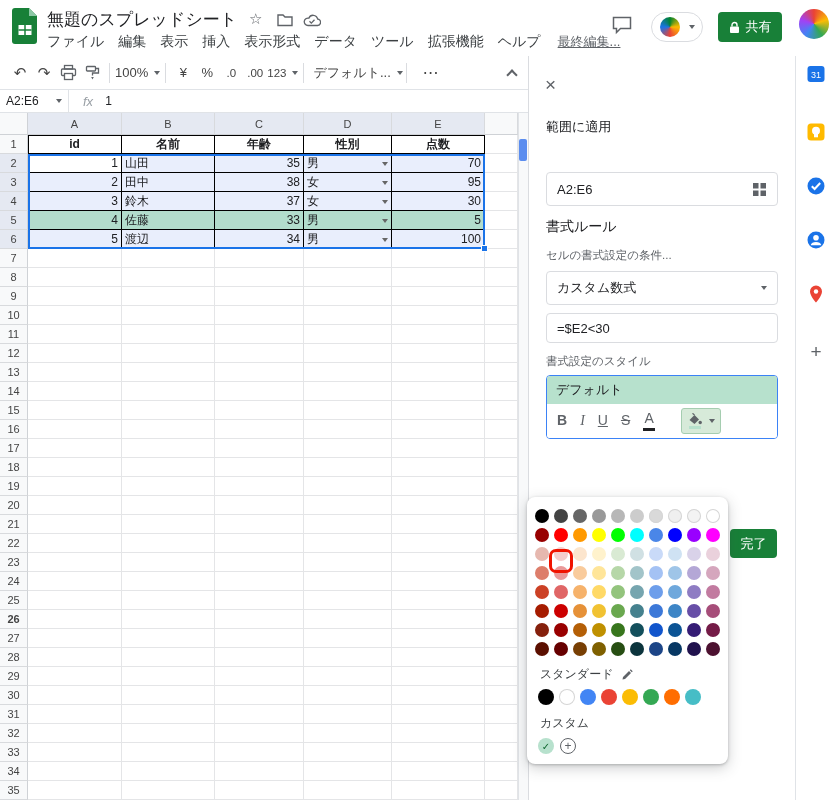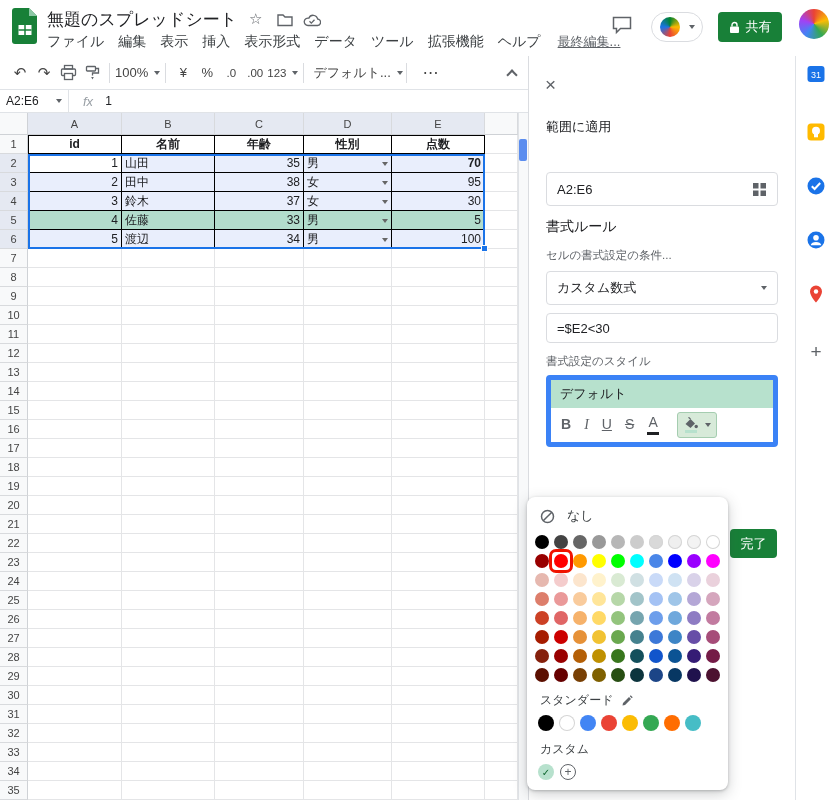--- a/index.html
+++ b/index.html
@@ -65,21 +65,21 @@
 .p-tab{display:flex;align-items:center;font-size:13px;color:#5f6368;border-bottom:3px solid transparent;padding:0 6px;white-space:nowrap}
 .p-tab.active{color:#188038;border-bottom-color:#188038;font-weight:bold}
 .p-body{padding:0 17px;position:relative}
 .p-label{margin-top:16px;font-size:13px;color:#202124}
 .p-rangebox{margin-top:36px;height:34px;border:1px solid #dadce0;border-radius:4px;display:flex;align-items:center;justify-content:space-between;padding:0 10px;font-size:13px;color:#202124}
 .p-section{margin-top:12px;font-size:14px;color:#202124}
 .p-sublabel{margin-top:12px;font-size:11.5px;color:#5f6368}
 .p-select{margin-top:8px;height:34px;border:1px solid #dadce0;border-radius:4px;display:flex;align-items:center;justify-content:space-between;padding:0 10px;font-size:13px;color:#202124}
 .p-input{margin-top:8px;height:30px;border:1px solid #dadce0;border-radius:4px;display:flex;align-items:center;padding:0 10px;font-size:13px;color:#202124}
 .p-sublabel2{margin-top:11px;font-size:11.5px;color:#5f6368}
-.p-stylebox{margin-top:6px;border:5px solid #3b82f6;border-radius:4px;overflow:hidden}
+.p-stylebox{margin-top:6px;border:1px solid #3b82f6;border-radius:4px;overflow:hidden}
 .p-preview{height:28px;display:flex;align-items:center;padding:0 9px;font-size:13px;color:#202124}
 .p-fmtrow{height:34px;display:flex;align-items:center;gap:13px;padding:0 10px;background:#fff}
 .fmt{color:#5f6368;font-size:14px;display:flex;flex-direction:column;align-items:center;line-height:1.1}
 .fmt.b{font-weight:bold}
 .fmt.i{font-style:italic;font-family:"Liberation Serif",serif}
 .fmt.u{text-decoration:underline}
 .fmt.s{text-decoration:line-through}
 .cbar{width:12px;height:3px;background:#202124;margin-top:1px}
 .fill-btn{display:flex;align-items:center;gap:3px;background:#d7ead9;border:1px solid #a5cdb0;border-radius:3px;height:26px;padding:0 5px;margin-left:auto;margin-right:46px}
 .p-done{position:absolute;right:18px;top:473px;width:47px;height:29px;background:#188038;color:#fff;border:none;border-radius:4px;font-size:13px;font-family:inherit}
@@ -231,21 +231,21 @@
     <div class="g-cell tbl th" style="left: 122px; top: 22px; width: 93px; height: 19px;">名前</div>
     <div class="g-cell tbl th" style="left: 215px; top: 22px; width: 89px; height: 19px;">年齢</div>
     <div class="g-cell tbl th" style="left: 304px; top: 22px; width: 88px; height: 19px;">性別</div>
     <div class="g-cell tbl th" style="left: 392px; top: 22px; width: 93px; height: 19px;">点数</div>
     <div class="g-cell" style="left: 485px; top: 22px; width: 33px; height: 19px;"></div>
     <div class="g-rowhead sel" style="left: 0px; top: 41px; width: 28px; height: 19px;">2</div>
     <div class="g-cell tbl ar act" style="left: 28px; top: 41px; width: 94px; height: 19px;">1</div>
     <div class="g-cell tbl al selbg" style="left: 122px; top: 41px; width: 93px; height: 19px;">山田</div>
     <div class="g-cell tbl ar selbg" style="left: 215px; top: 41px; width: 89px; height: 19px;">35</div>
     <div class="g-cell tbl al selbg" style="left: 304px; top: 41px; width: 88px; height: 19px;">男<span class="dd"></span></div>
-    <div class="g-cell tbl ar selbg" style="left: 392px; top: 41px; width: 93px; height: 19px; font-weight: bold;">70</div>
+    <div class="g-cell tbl ar selbg" style="left: 392px; top: 41px; width: 93px; height: 19px;">70</div>
     <div class="g-cell" style="left: 485px; top: 41px; width: 33px; height: 19px;"></div>
     <div class="g-rowhead sel" style="left: 0px; top: 60px; width: 28px; height: 19px;">3</div>
     <div class="g-cell tbl ar selbg" style="left: 28px; top: 60px; width: 94px; height: 19px;">2</div>
     <div class="g-cell tbl al selbg" style="left: 122px; top: 60px; width: 93px; height: 19px;">田中</div>
     <div class="g-cell tbl ar selbg" style="left: 215px; top: 60px; width: 89px; height: 19px;">38</div>
     <div class="g-cell tbl al selbg" style="left: 304px; top: 60px; width: 88px; height: 19px;">女<span class="dd"></span></div>
     <div class="g-cell tbl ar selbg" style="left: 392px; top: 60px; width: 93px; height: 19px;">95</div>
     <div class="g-cell" style="left: 485px; top: 60px; width: 33px; height: 19px;"></div>
     <div class="g-rowhead sel" style="left: 0px; top: 79px; width: 28px; height: 19px;">4</div>
     <div class="g-cell tbl ar selbg" style="left: 28px; top: 79px; width: 94px; height: 19px;">3</div>
@@ -394,21 +394,21 @@
     <div class="g-cell" style="left: 304px; top: 459px; width: 88px; height: 19px;"></div>
     <div class="g-cell" style="left: 392px; top: 459px; width: 93px; height: 19px;"></div>
     <div class="g-cell" style="left: 485px; top: 459px; width: 33px; height: 19px;"></div>
     <div class="g-rowhead" style="left: 0px; top: 478px; width: 28px; height: 19px;">25</div>
     <div class="g-cell" style="left: 28px; top: 478px; width: 94px; height: 19px;"></div>
     <div class="g-cell" style="left: 122px; top: 478px; width: 93px; height: 19px;"></div>
     <div class="g-cell" style="left: 215px; top: 478px; width: 89px; height: 19px;"></div>
     <div class="g-cell" style="left: 304px; top: 478px; width: 88px; height: 19px;"></div>
     <div class="g-cell" style="left: 392px; top: 478px; width: 93px; height: 19px;"></div>
     <div class="g-cell" style="left: 485px; top: 478px; width: 33px; height: 19px;"></div>
-    <div class="g-rowhead" style="left: 0px; top: 497px; width: 28px; height: 19px;">26</div>
+    <div class="g-rowhead" style="left: 0px; top: 497px; width: 28px; height: 19px; font-weight: bold;">26</div>
     <div class="g-cell" style="left: 28px; top: 497px; width: 94px; height: 19px;"></div>
     <div class="g-cell" style="left: 122px; top: 497px; width: 93px; height: 19px;"></div>
     <div class="g-cell" style="left: 215px; top: 497px; width: 89px; height: 19px;"></div>
     <div class="g-cell" style="left: 304px; top: 497px; width: 88px; height: 19px;"></div>
     <div class="g-cell" style="left: 392px; top: 497px; width: 93px; height: 19px;"></div>
     <div class="g-cell" style="left: 485px; top: 497px; width: 33px; height: 19px;"></div>
     <div class="g-rowhead" style="left: 0px; top: 516px; width: 28px; height: 19px;">27</div>
     <div class="g-cell" style="left: 28px; top: 516px; width: 94px; height: 19px;"></div>
     <div class="g-cell" style="left: 122px; top: 516px; width: 93px; height: 19px;"></div>
     <div class="g-cell" style="left: 215px; top: 516px; width: 89px; height: 19px;"></div>
@@ -525,27 +525,20 @@
           </span>
           <span class="tri"></span>
         </span>
       </div>
     </div>
   </div>
   <button class="p-done">完了</button>
 </aside>
 
 <div id="color-picker">
-  <div class="none-row">
-    <svg width="15" height="15" viewBox="0 0 15 15">
-        <circle cx="7.5" cy="7.5" r="6" fill="none" stroke="#5f6368" stroke-width="1.5"></circle>
-        <line x1="3.2" y1="11.8" x2="11.8" y2="3.2" stroke="#5f6368" stroke-width="1.5"></line>
-      </svg>
-    <span>なし</span>
-  </div>
   <div class="palette-grid">
       <span class="swatch" style="background: rgb(0, 0, 0);"></span>
       <span class="swatch" style="background: rgb(67, 67, 67);"></span>
       <span class="swatch" style="background: rgb(102, 102, 102);"></span>
       <span class="swatch" style="background: rgb(153, 153, 153);"></span>
       <span class="swatch" style="background: rgb(183, 183, 183);"></span>
       <span class="swatch" style="background: rgb(204, 204, 204);"></span>
       <span class="swatch" style="background: rgb(217, 217, 217); box-shadow: rgb(213, 213, 213) 0px 0px 0px 1px inset;"></span>
       <span class="swatch" style="background: rgb(239, 239, 239); box-shadow: rgb(213, 213, 213) 0px 0px 0px 1px inset;"></span>
       <span class="swatch" style="background: rgb(243, 243, 243); box-shadow: rgb(213, 213, 213) 0px 0px 0px 1px inset;"></span>

